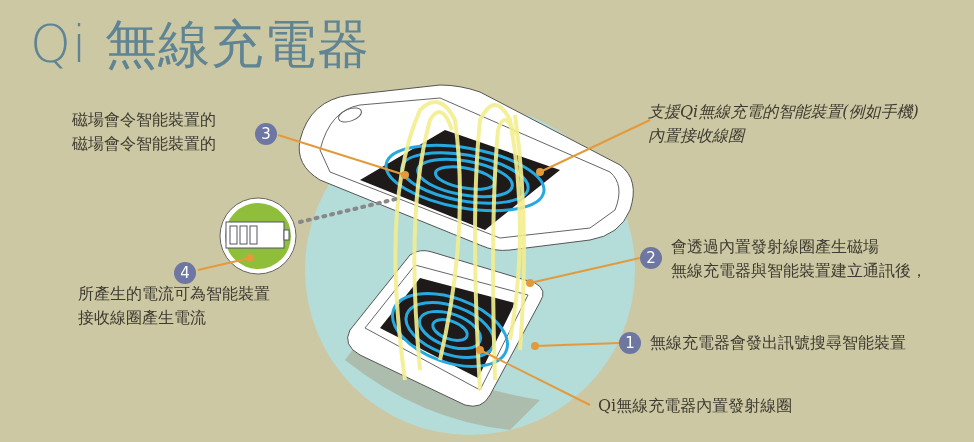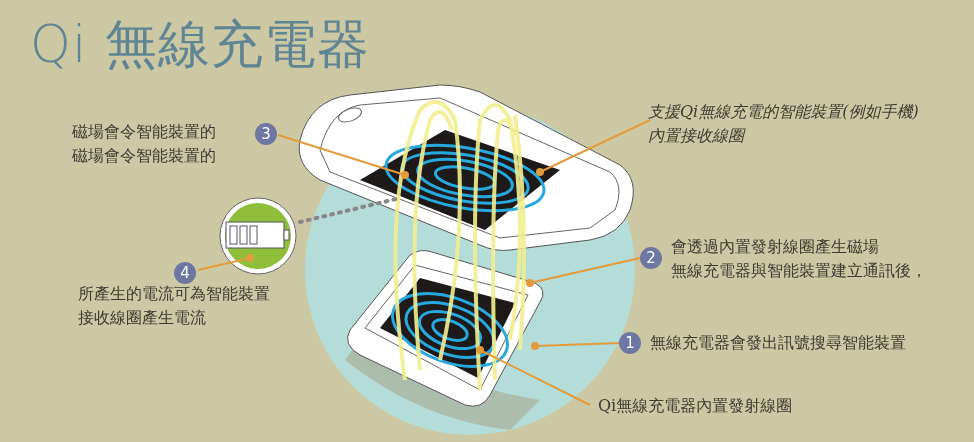--- a/index.html
+++ b/index.html
@@ -79,21 +79,21 @@
   <g fill="#e39a3b">
     <circle cx="405" cy="175" r="4"></circle>
     <circle cx="540" cy="172" r="4"></circle>
     <circle cx="530" cy="283" r="4"></circle>
     <circle cx="535" cy="346" r="4"></circle>
     <circle cx="480" cy="350" r="4"></circle>
     <circle cx="250" cy="258" r="4"></circle>
   </g>
 </svg>
 
-<div class="label" style="left:72px; top:120px;text-align:center;">
+<div class="label" style="left:72px; top:108px;text-align:center;">
   <div>磁場會令智能裝置的</div>
   <div>磁場會令智能裝置的</div>
 </div>
 <div class="badge" style="left:255px; top:123px;">3</div>
 
 <div class="label hand" style="left:648px; top:100px;font-style:italic;">
   <div>支援Qi無線充電的智能裝置(例如手機)</div>
   <div>內置接收線圈</div>
 </div>
 

